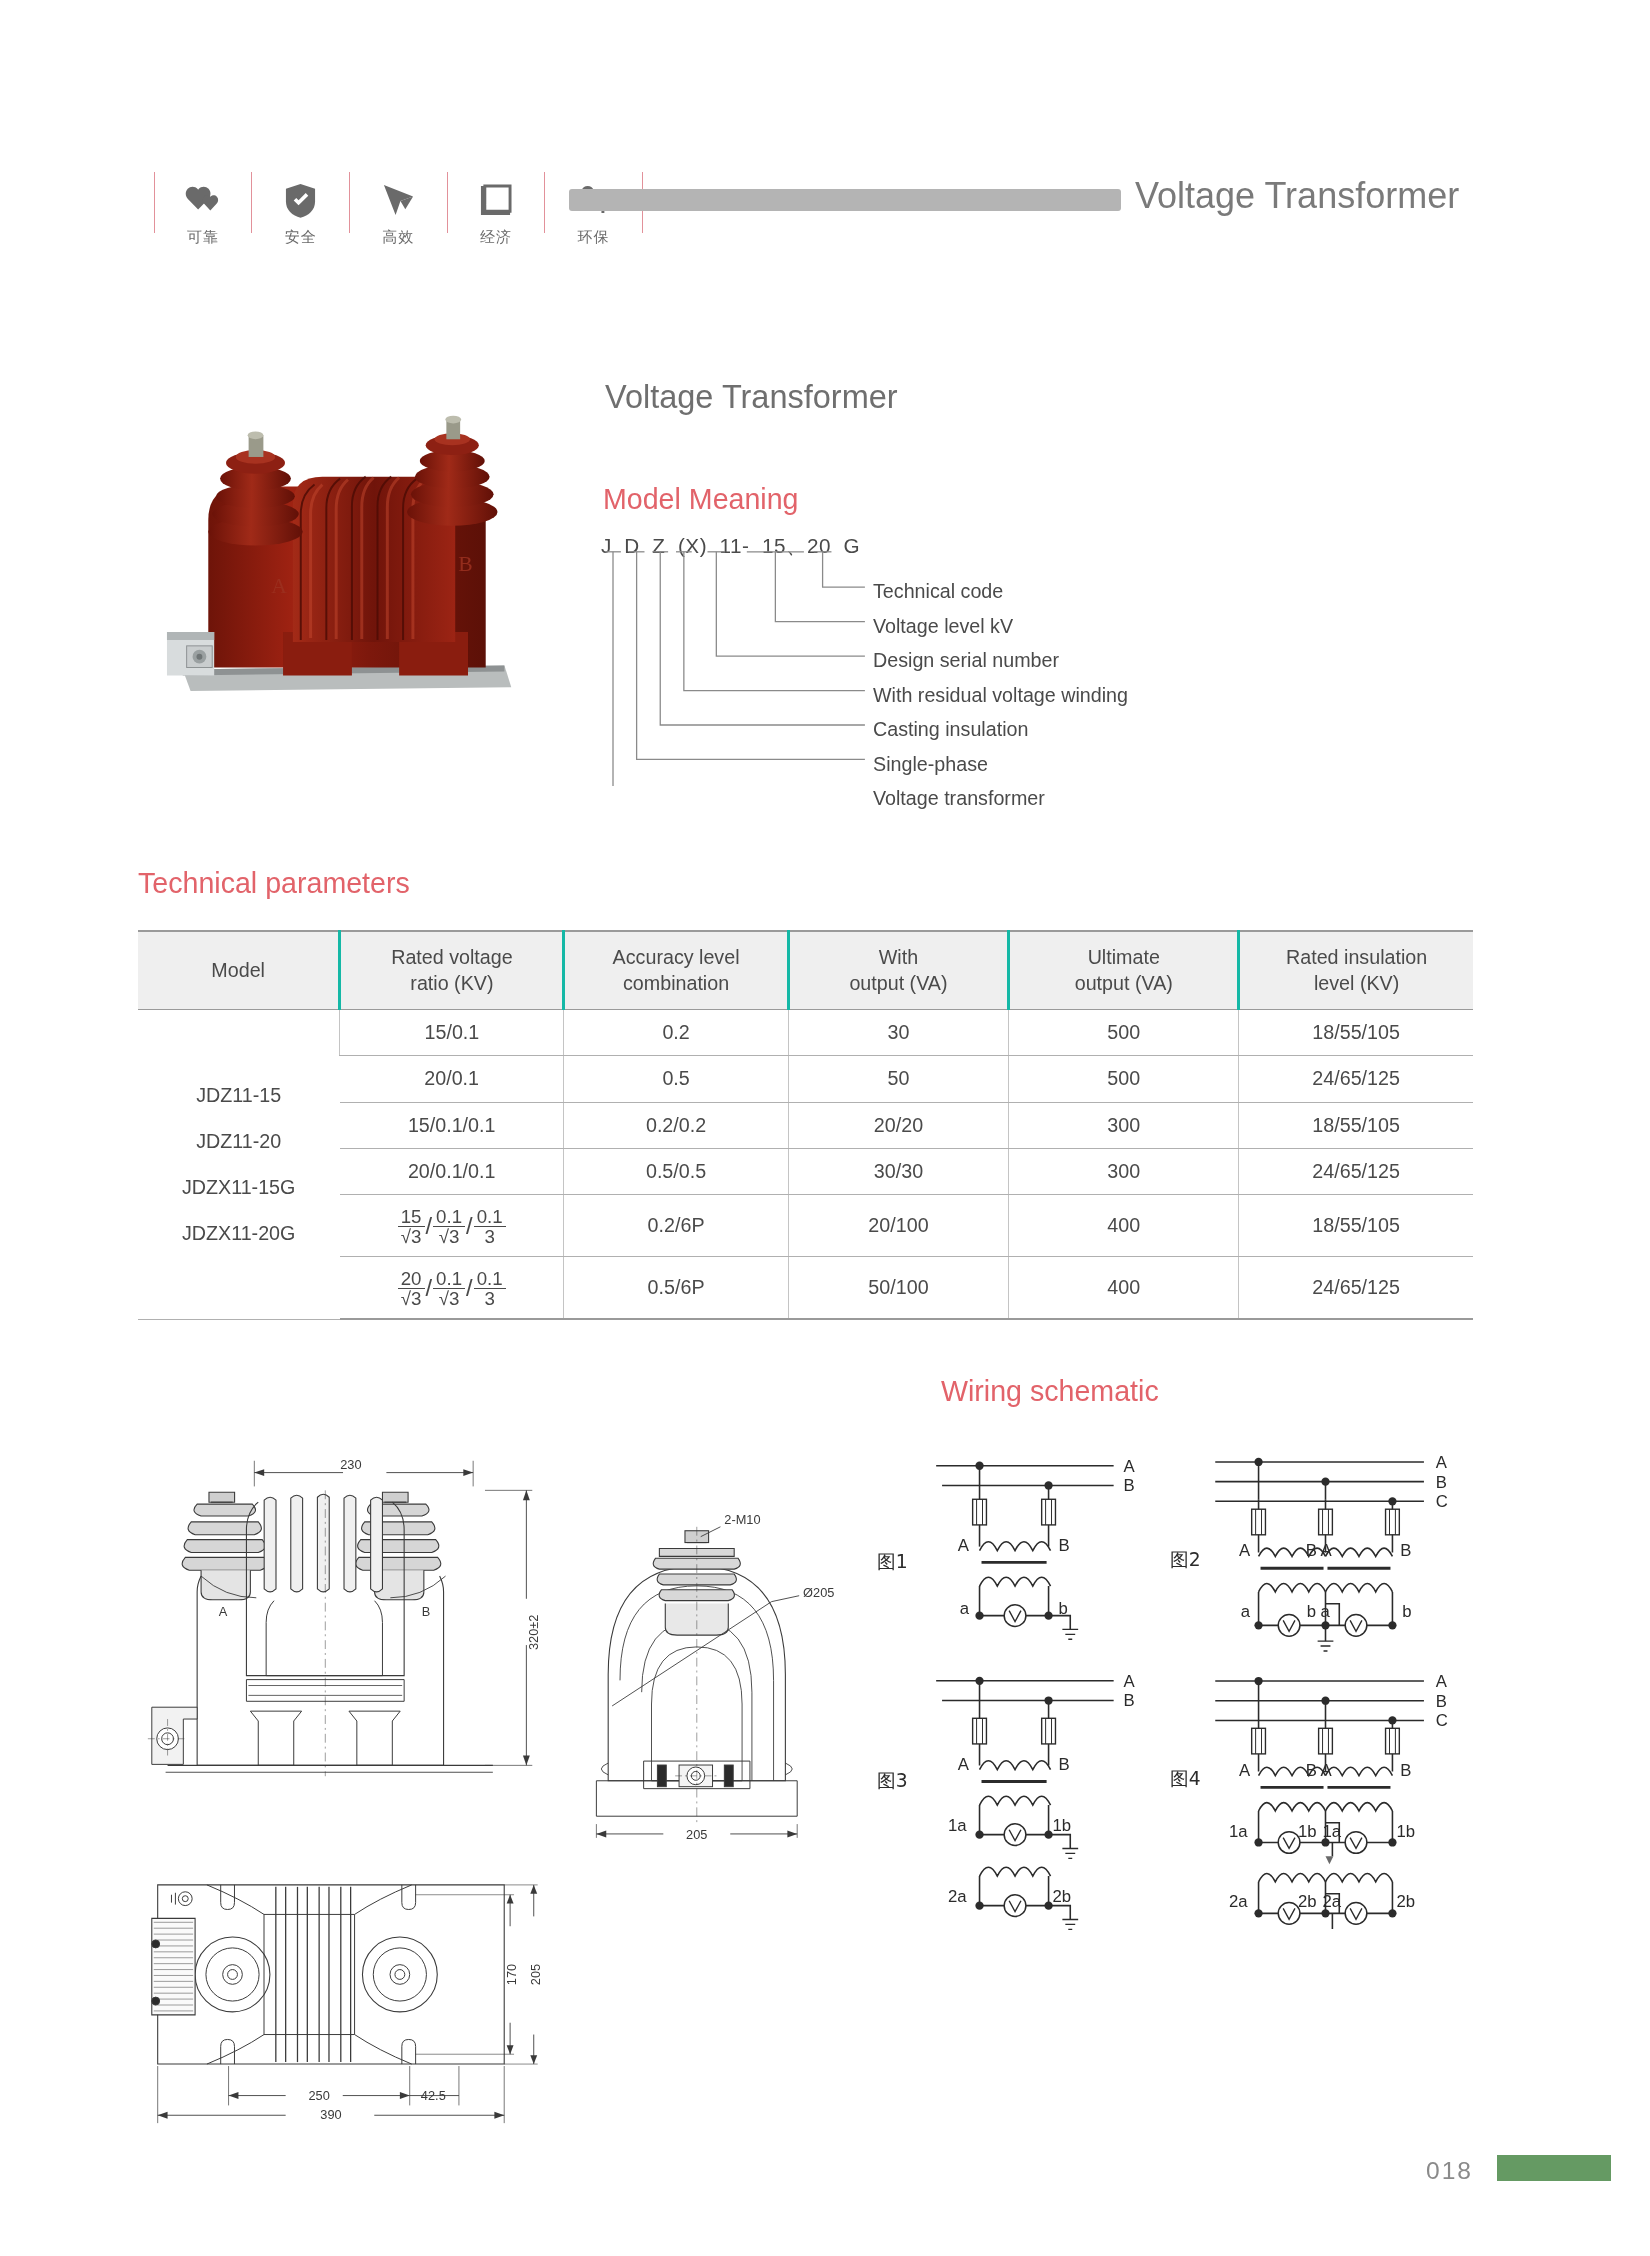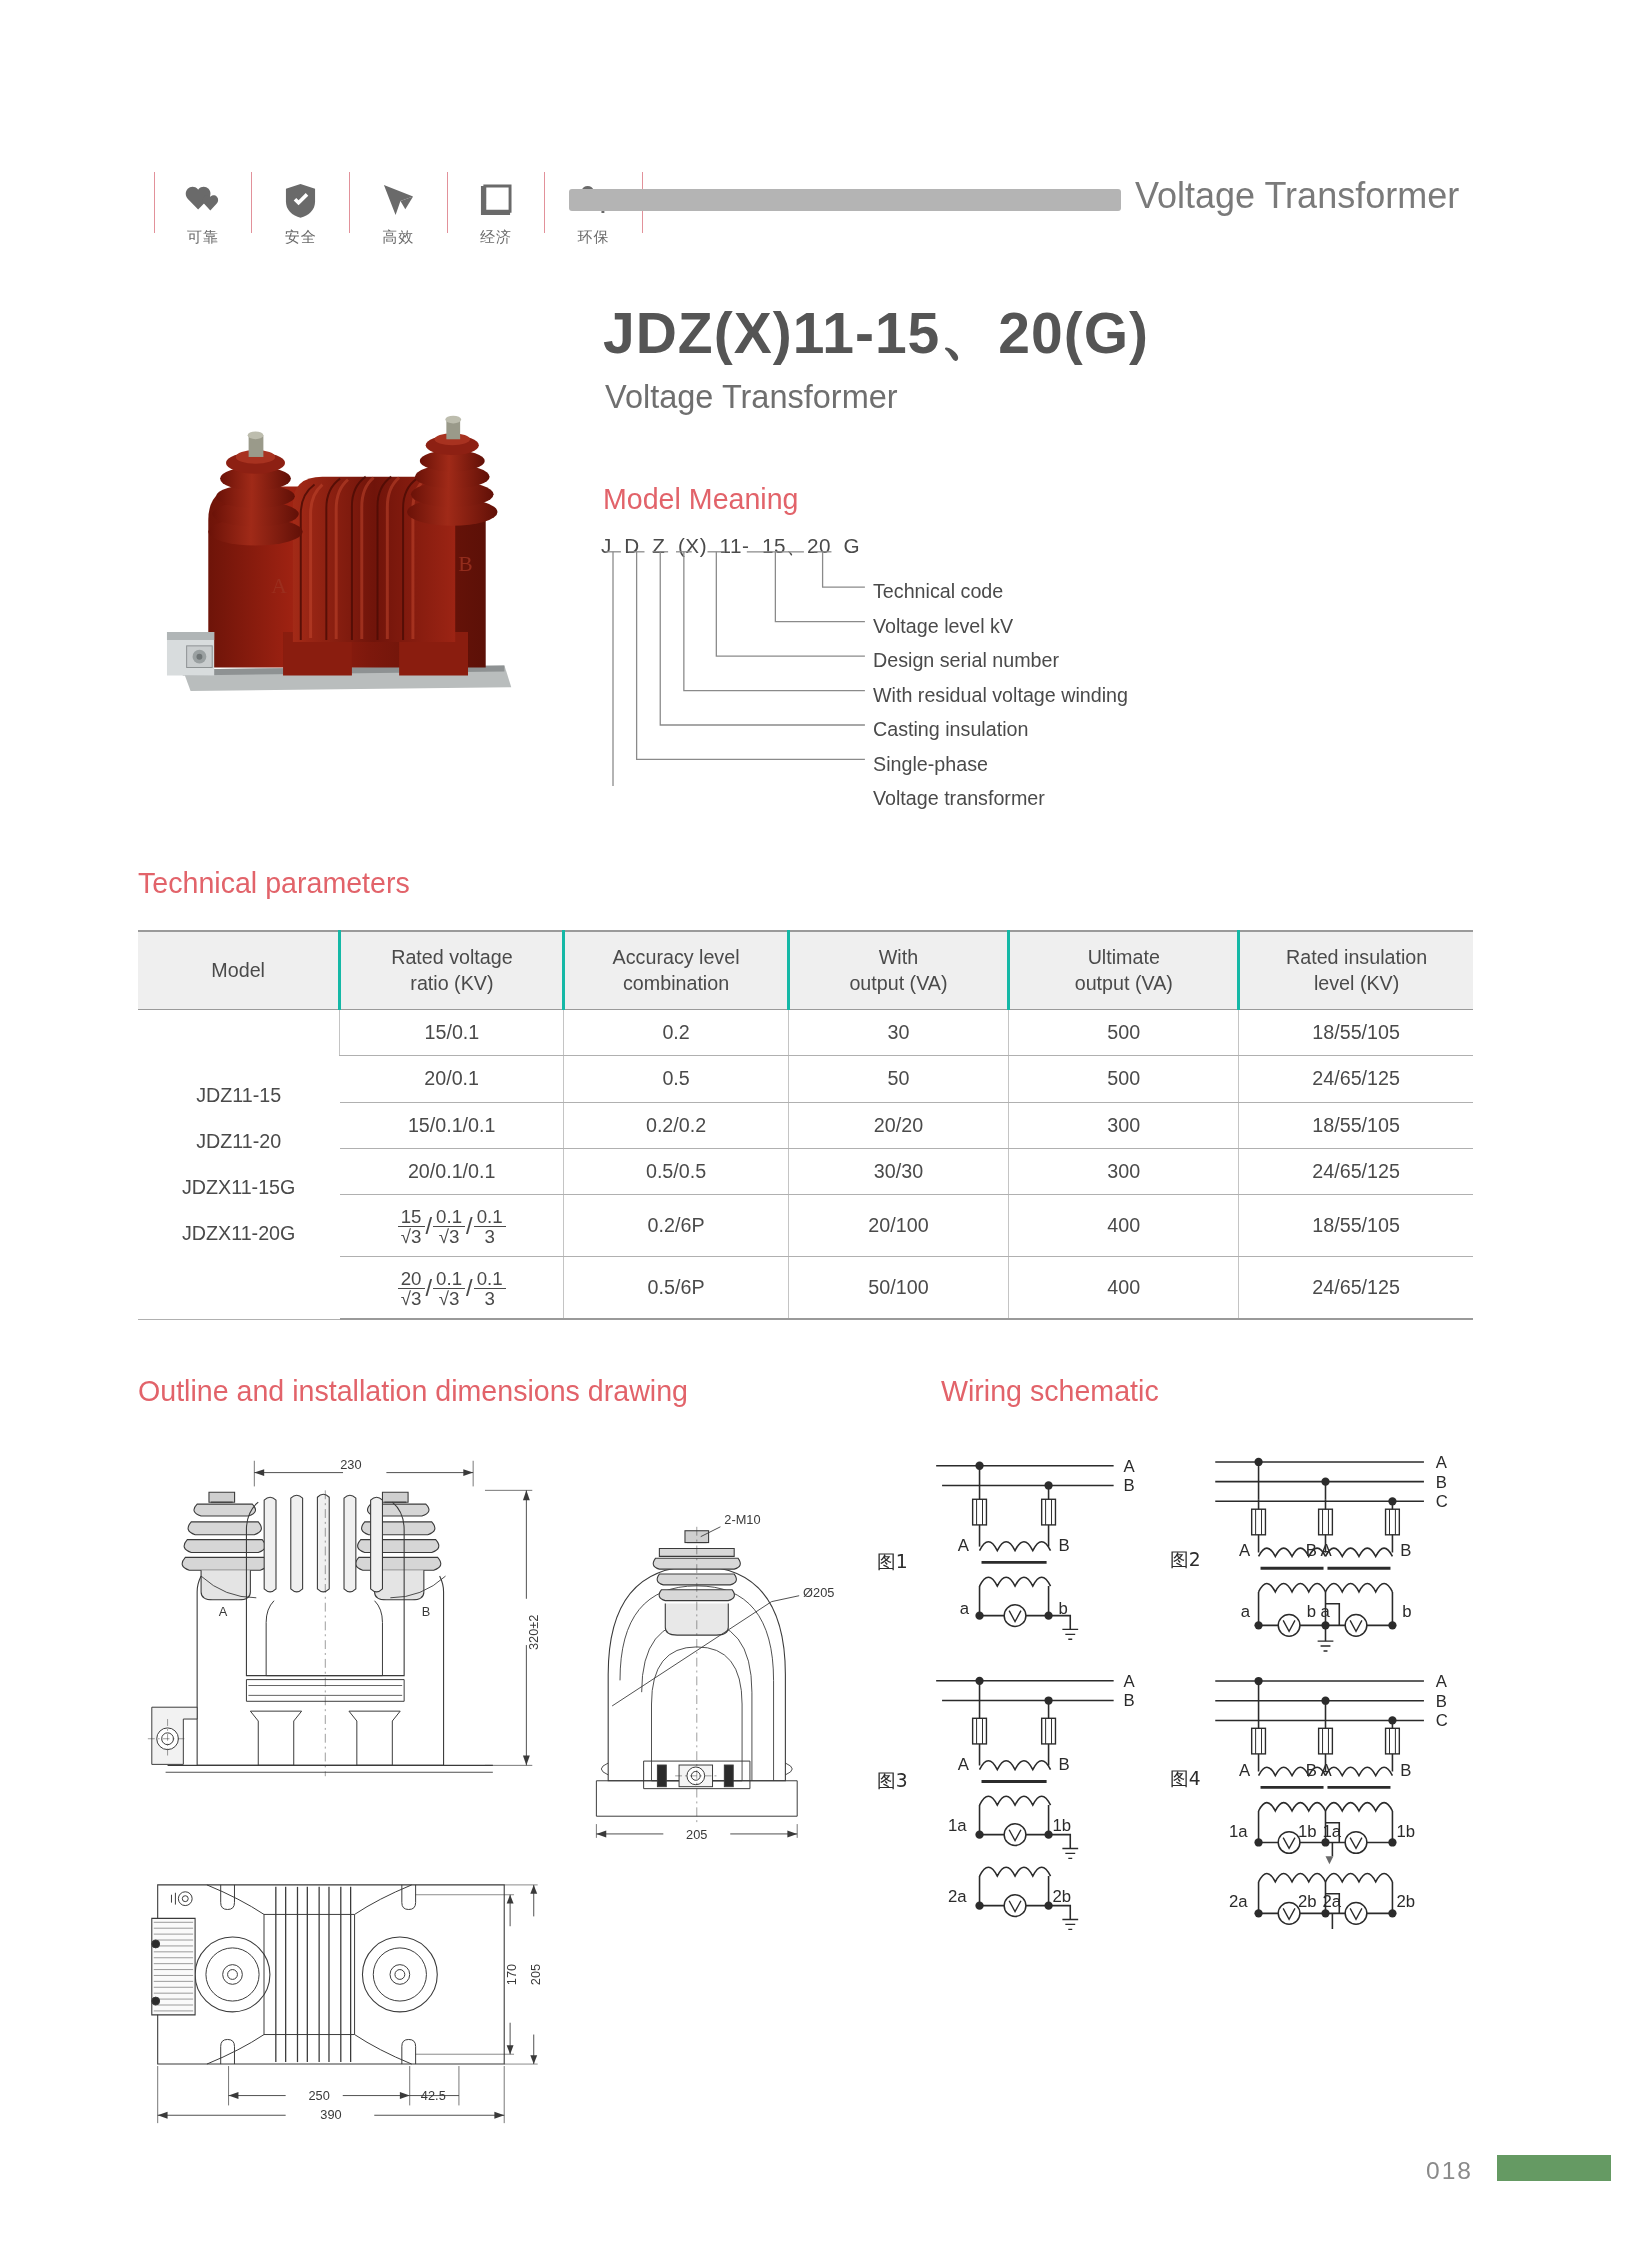--- a/index.html
+++ b/index.html
@@ -219,21 +219,20 @@
         <circle cx="35" cy="287" r="7" fill="#9aa0a1"></circle>
         <circle cx="35" cy="287" r="3" fill="#6f7576"></circle>
       </g>
 
       <text x="108" y="222" font-family="Liberation Serif, serif" font-size="22" fill="#9c3120" opacity=".85">A</text>
       <text x="300" y="200" font-family="Liberation Serif, serif" font-size="22" fill="#a8miss" opacity=".0">B</text>
       <text x="298" y="200" font-family="Liberation Serif, serif" font-size="22" fill="#9c3120" opacity=".85">B</text>
     </svg>
   </div>
 
-  <div class="maintitle">JDZ(X)11-15、20(G)</div>
   <div class="subtitle">Voltage Transformer</div>
 
   <div class="sect-red" id="model-meaning-heading">Model Meaning</div>
 
   <div class="codeline">
     <span>J</span>&nbsp;
     <span>D</span>&nbsp;
     <span>Z</span>&nbsp;
     <span>(X)</span>&nbsp;
     <span>11-</span>&nbsp;
@@ -391,21 +390,20 @@
           </td>
           <td>0.5/6P</td>
           <td>50/100</td>
           <td>400</td>
           <td>24/65/125</td>
         </tr>
       </tbody>
     </table>
   </div>
 
-  <div class="sect-red" id="outline-heading">Outline and installation dimensions drawing</div>
   <div class="sect-red" id="wiring-heading">Wiring schematic</div>
 
   <div class="dwg" style="left:138px;top:1443px;">
     <svg width="414" height="350" viewBox="0 0 420 355">
       <g class="dwgline" stroke-width="1">
 
         <path d="M118 30 h90 M252 30 h88" stroke-width=".9"></path>
         <path d="M118 30 l10 -3.5 v7 z" fill="#3a3a3a" stroke="none"></path>
         <path d="M340 30 l-10 -3.5 v7 z" fill="#3a3a3a" stroke="none"></path>
         <path d="M118 18 v26 M340 18 v26" stroke-width=".7"></path>

